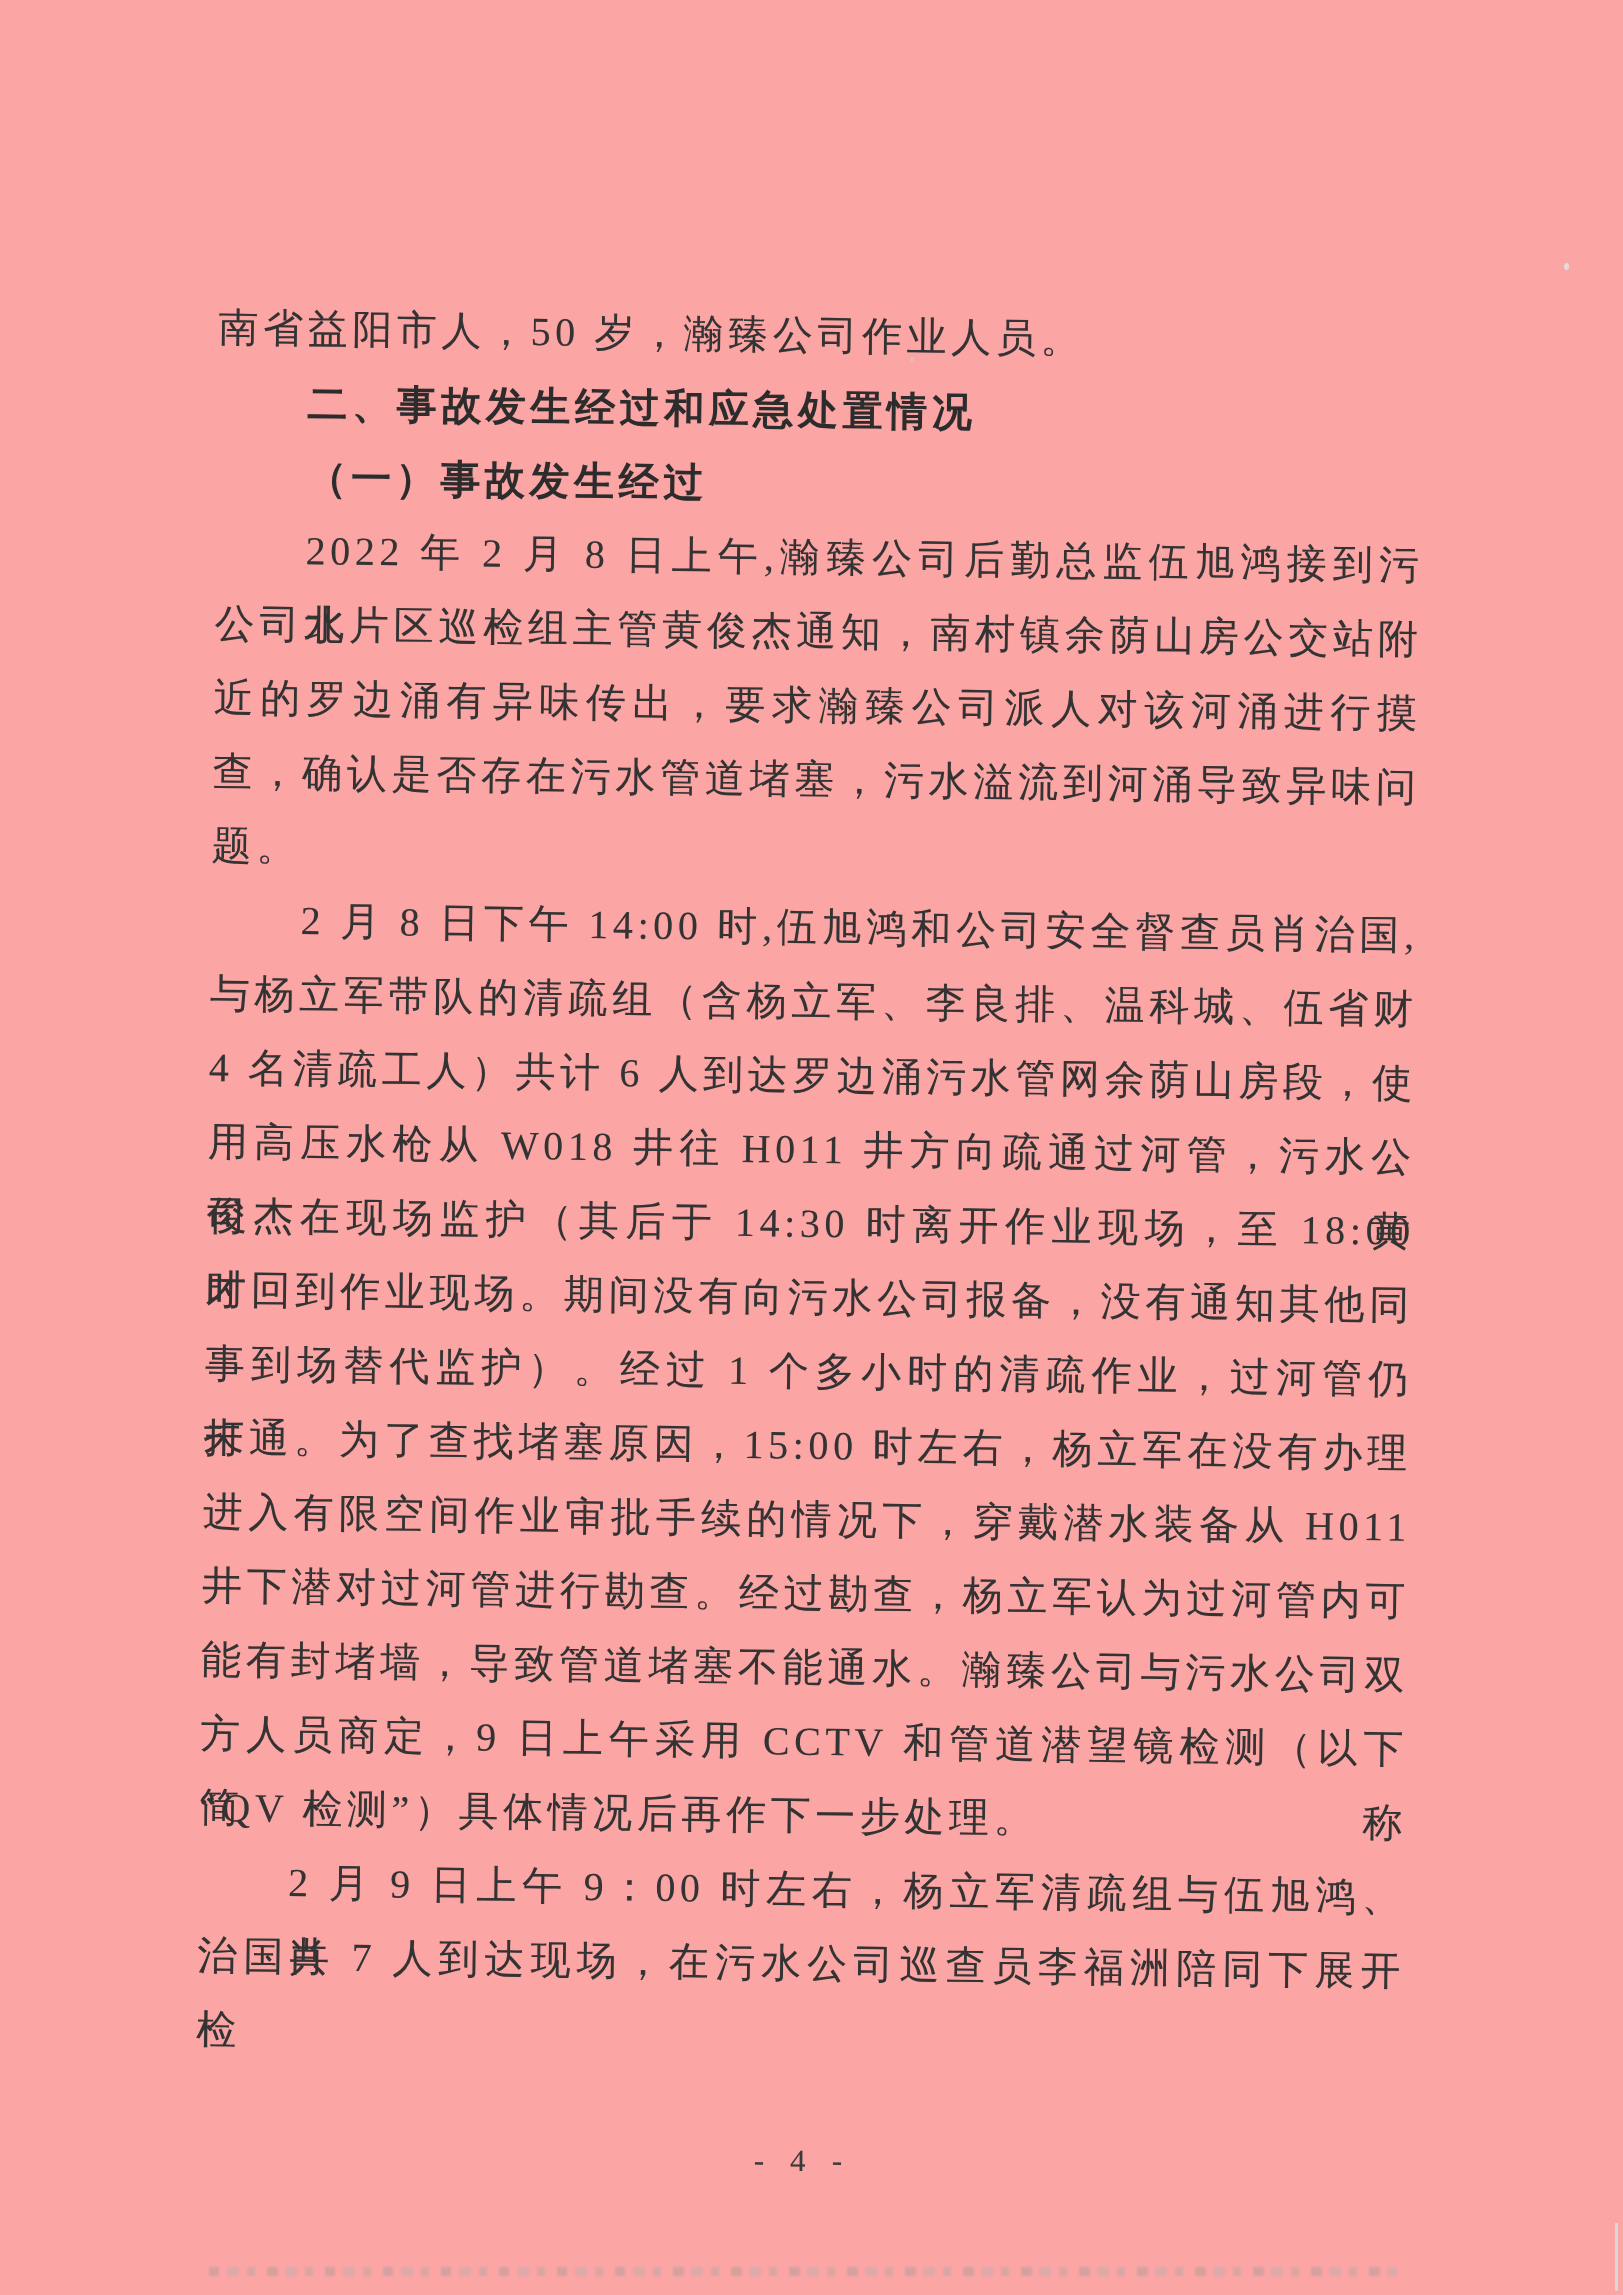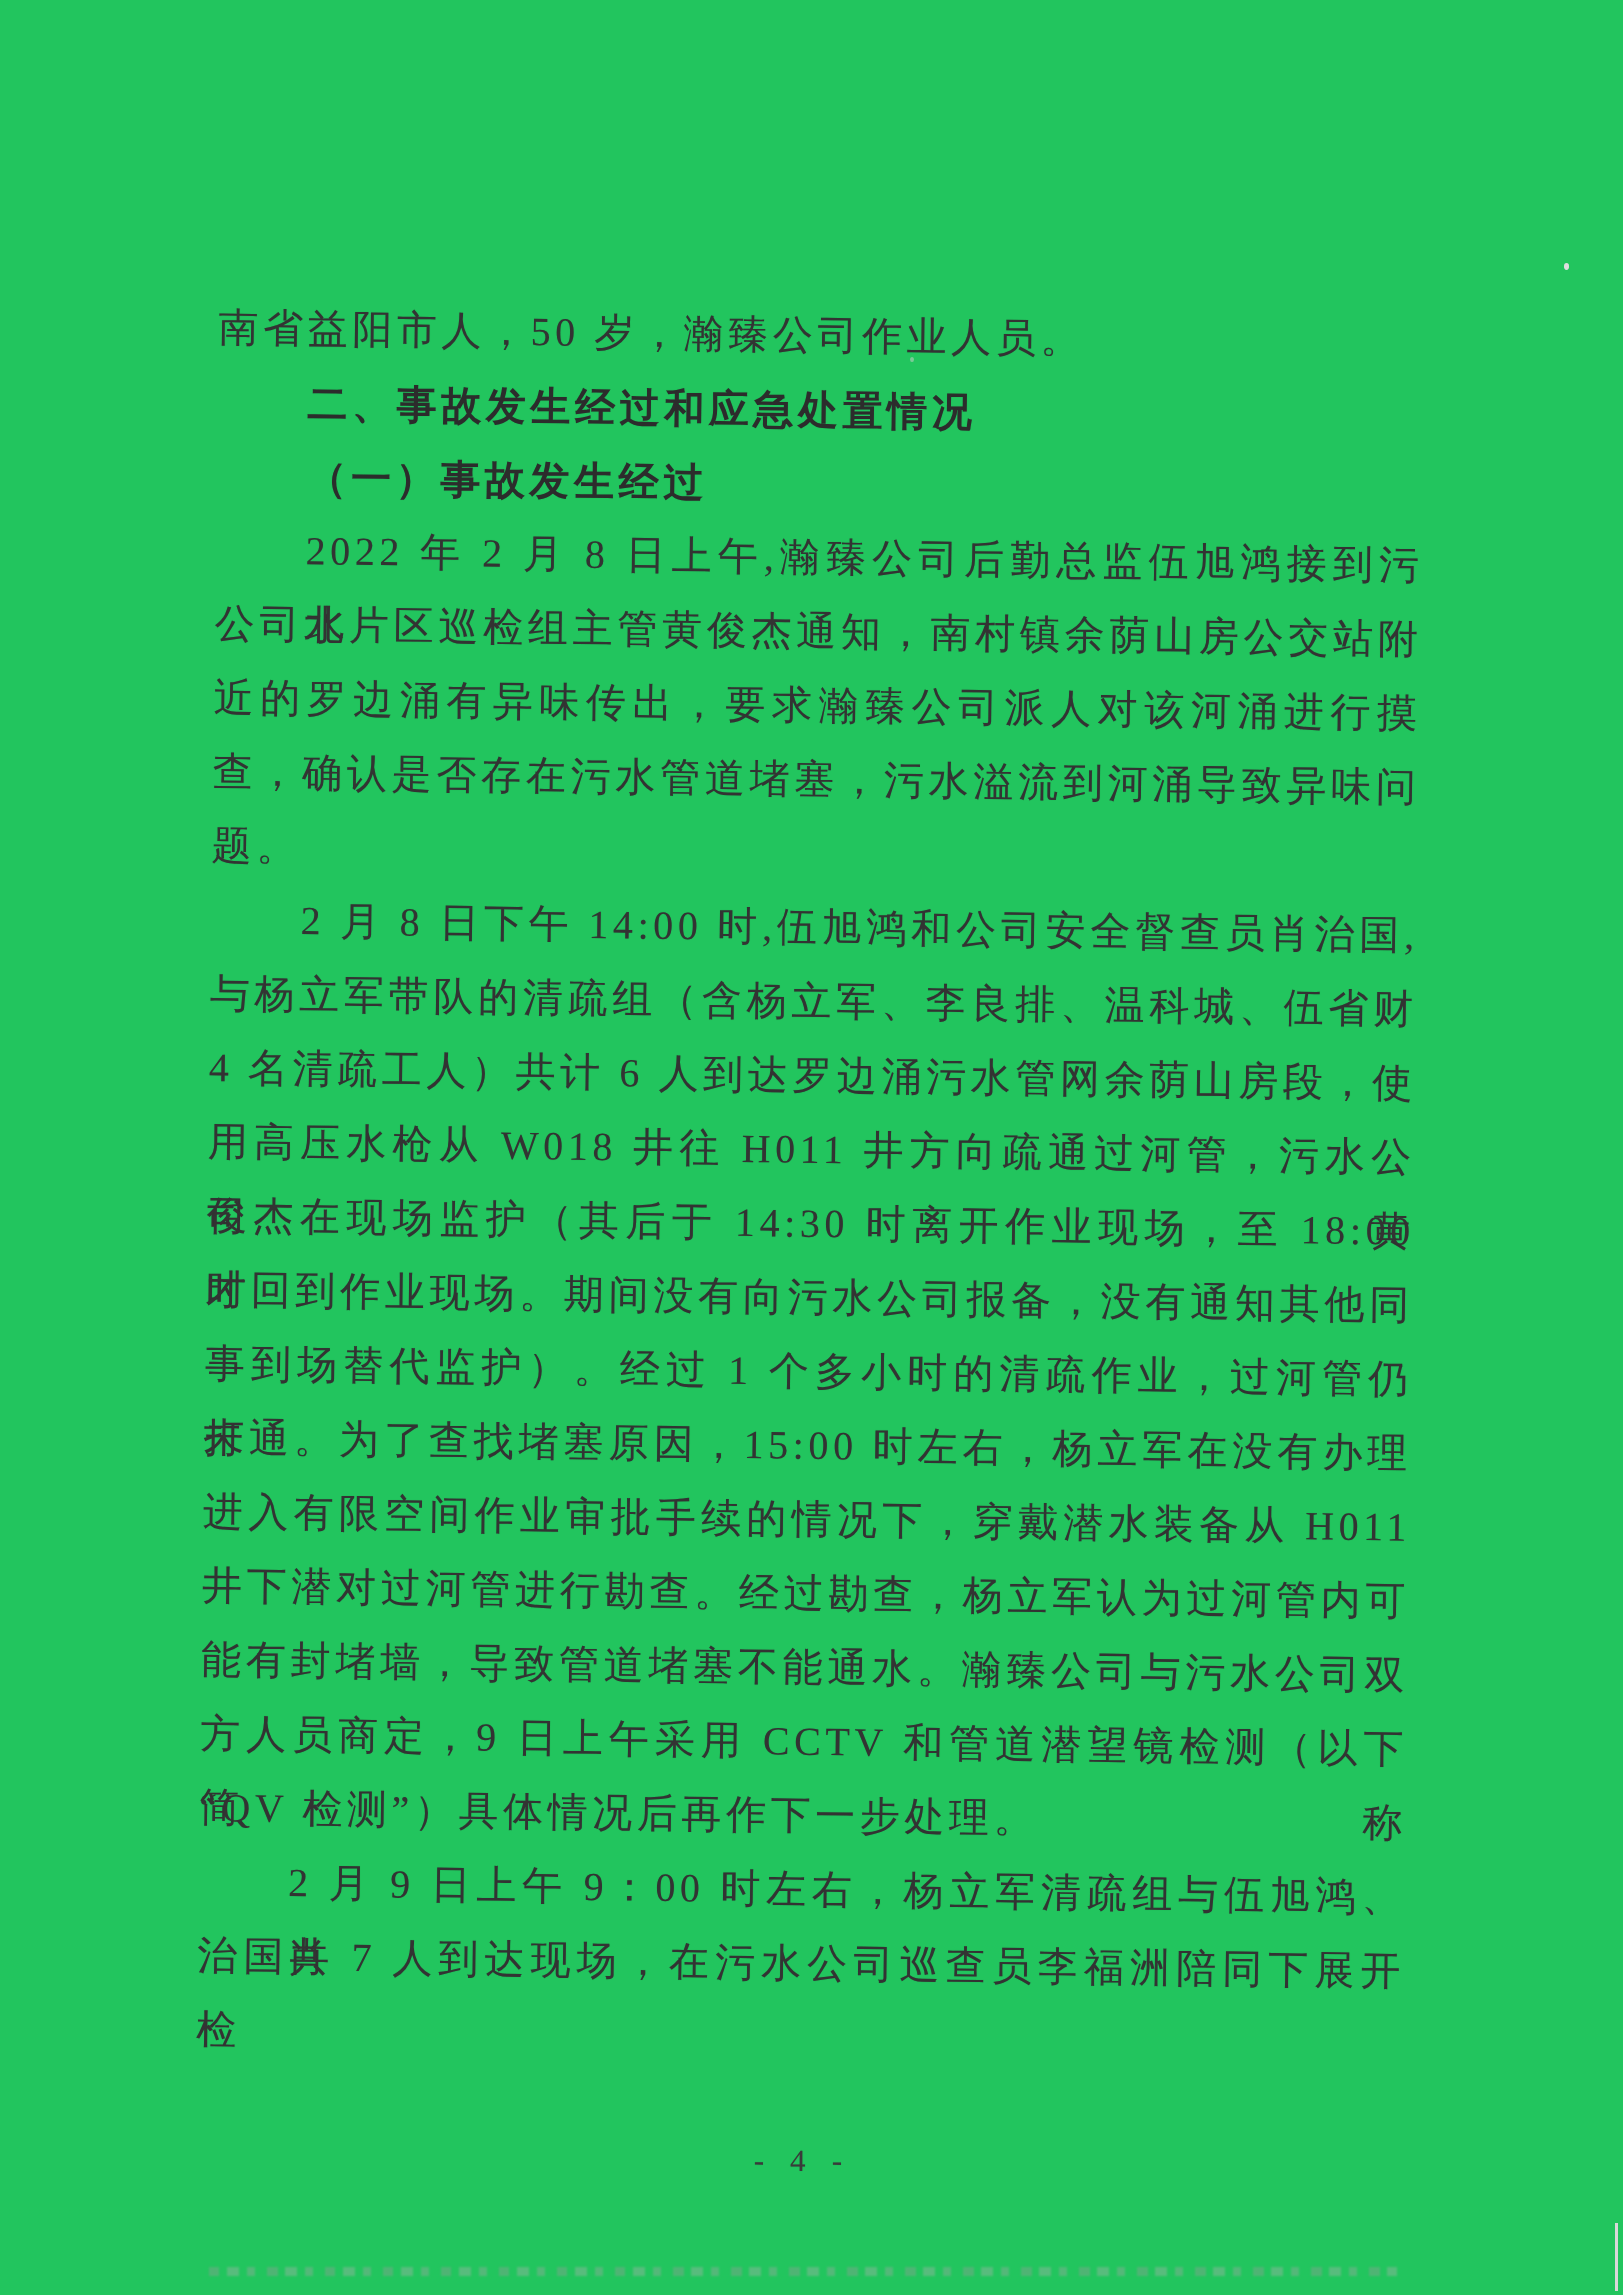--- a/index.html
+++ b/index.html
@@ -10,21 +10,21 @@
     width: 1623px;
     height: 2295px;
     position: relative;
     overflow: hidden;
     background: #fefefe;
     font-family: "Liberation Serif", "DejaVu Serif", serif;
   }
   .page {
     position: absolute;
     inset: 0;
-    background: #22c55e;
+    background: #fca5a5;
   }
   .text-block {
     position: absolute;
     left: 219px;
     top: 291px;
     width: 1208px;
     transform: rotate(0.75deg);
     transform-origin: 0 0;
     color: #333;
   }

